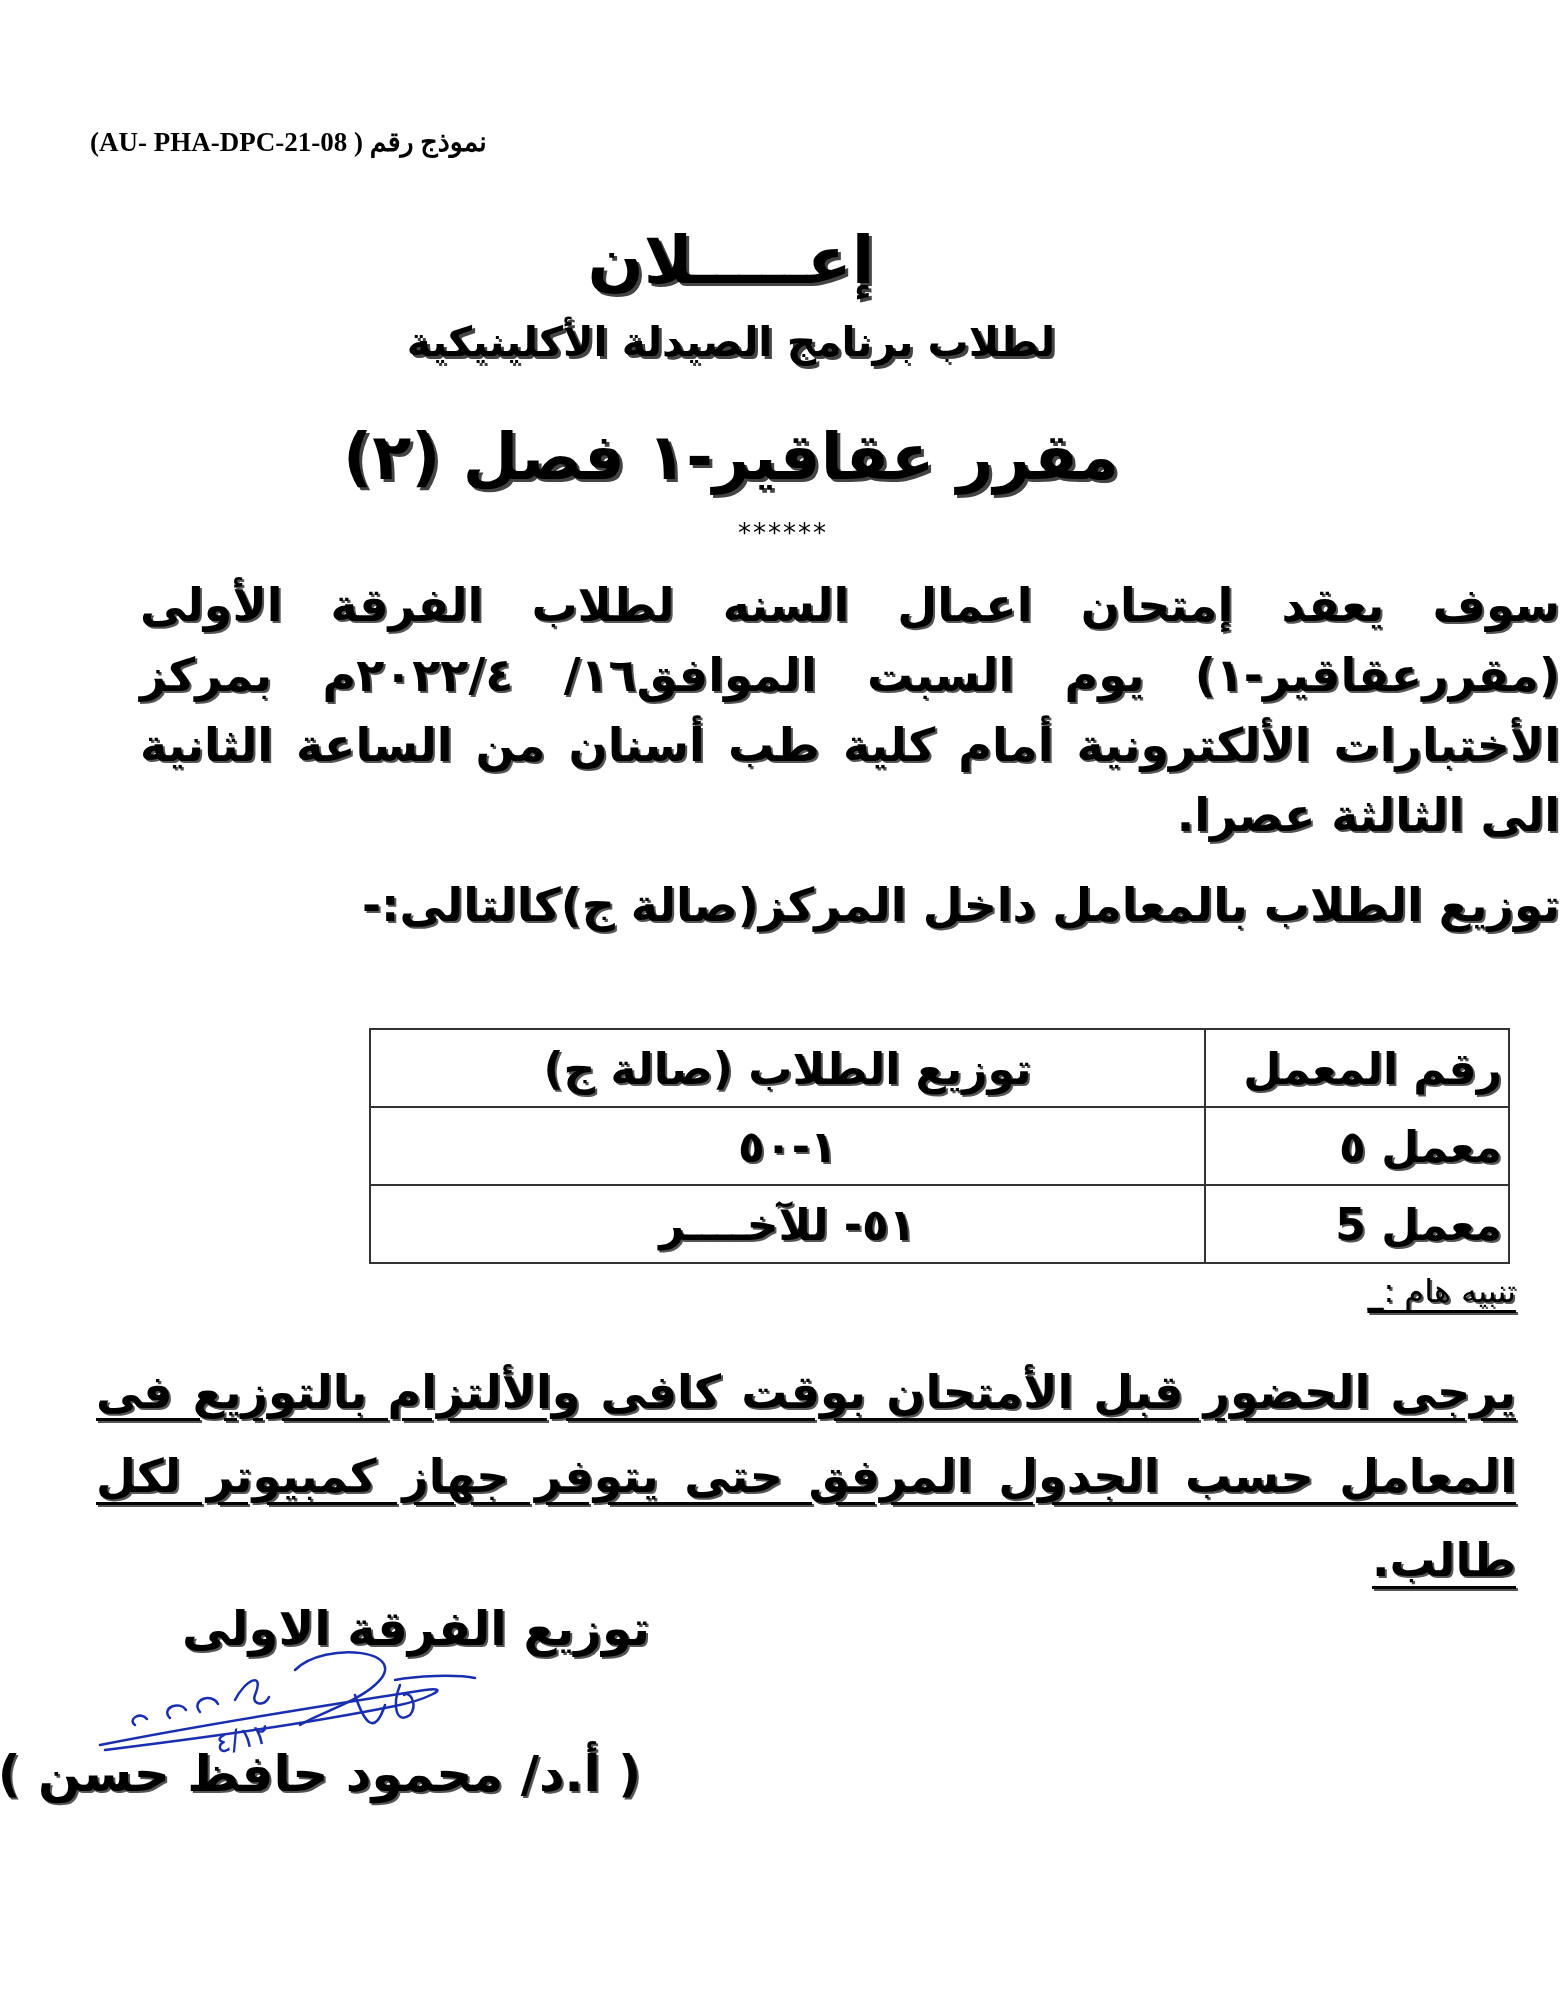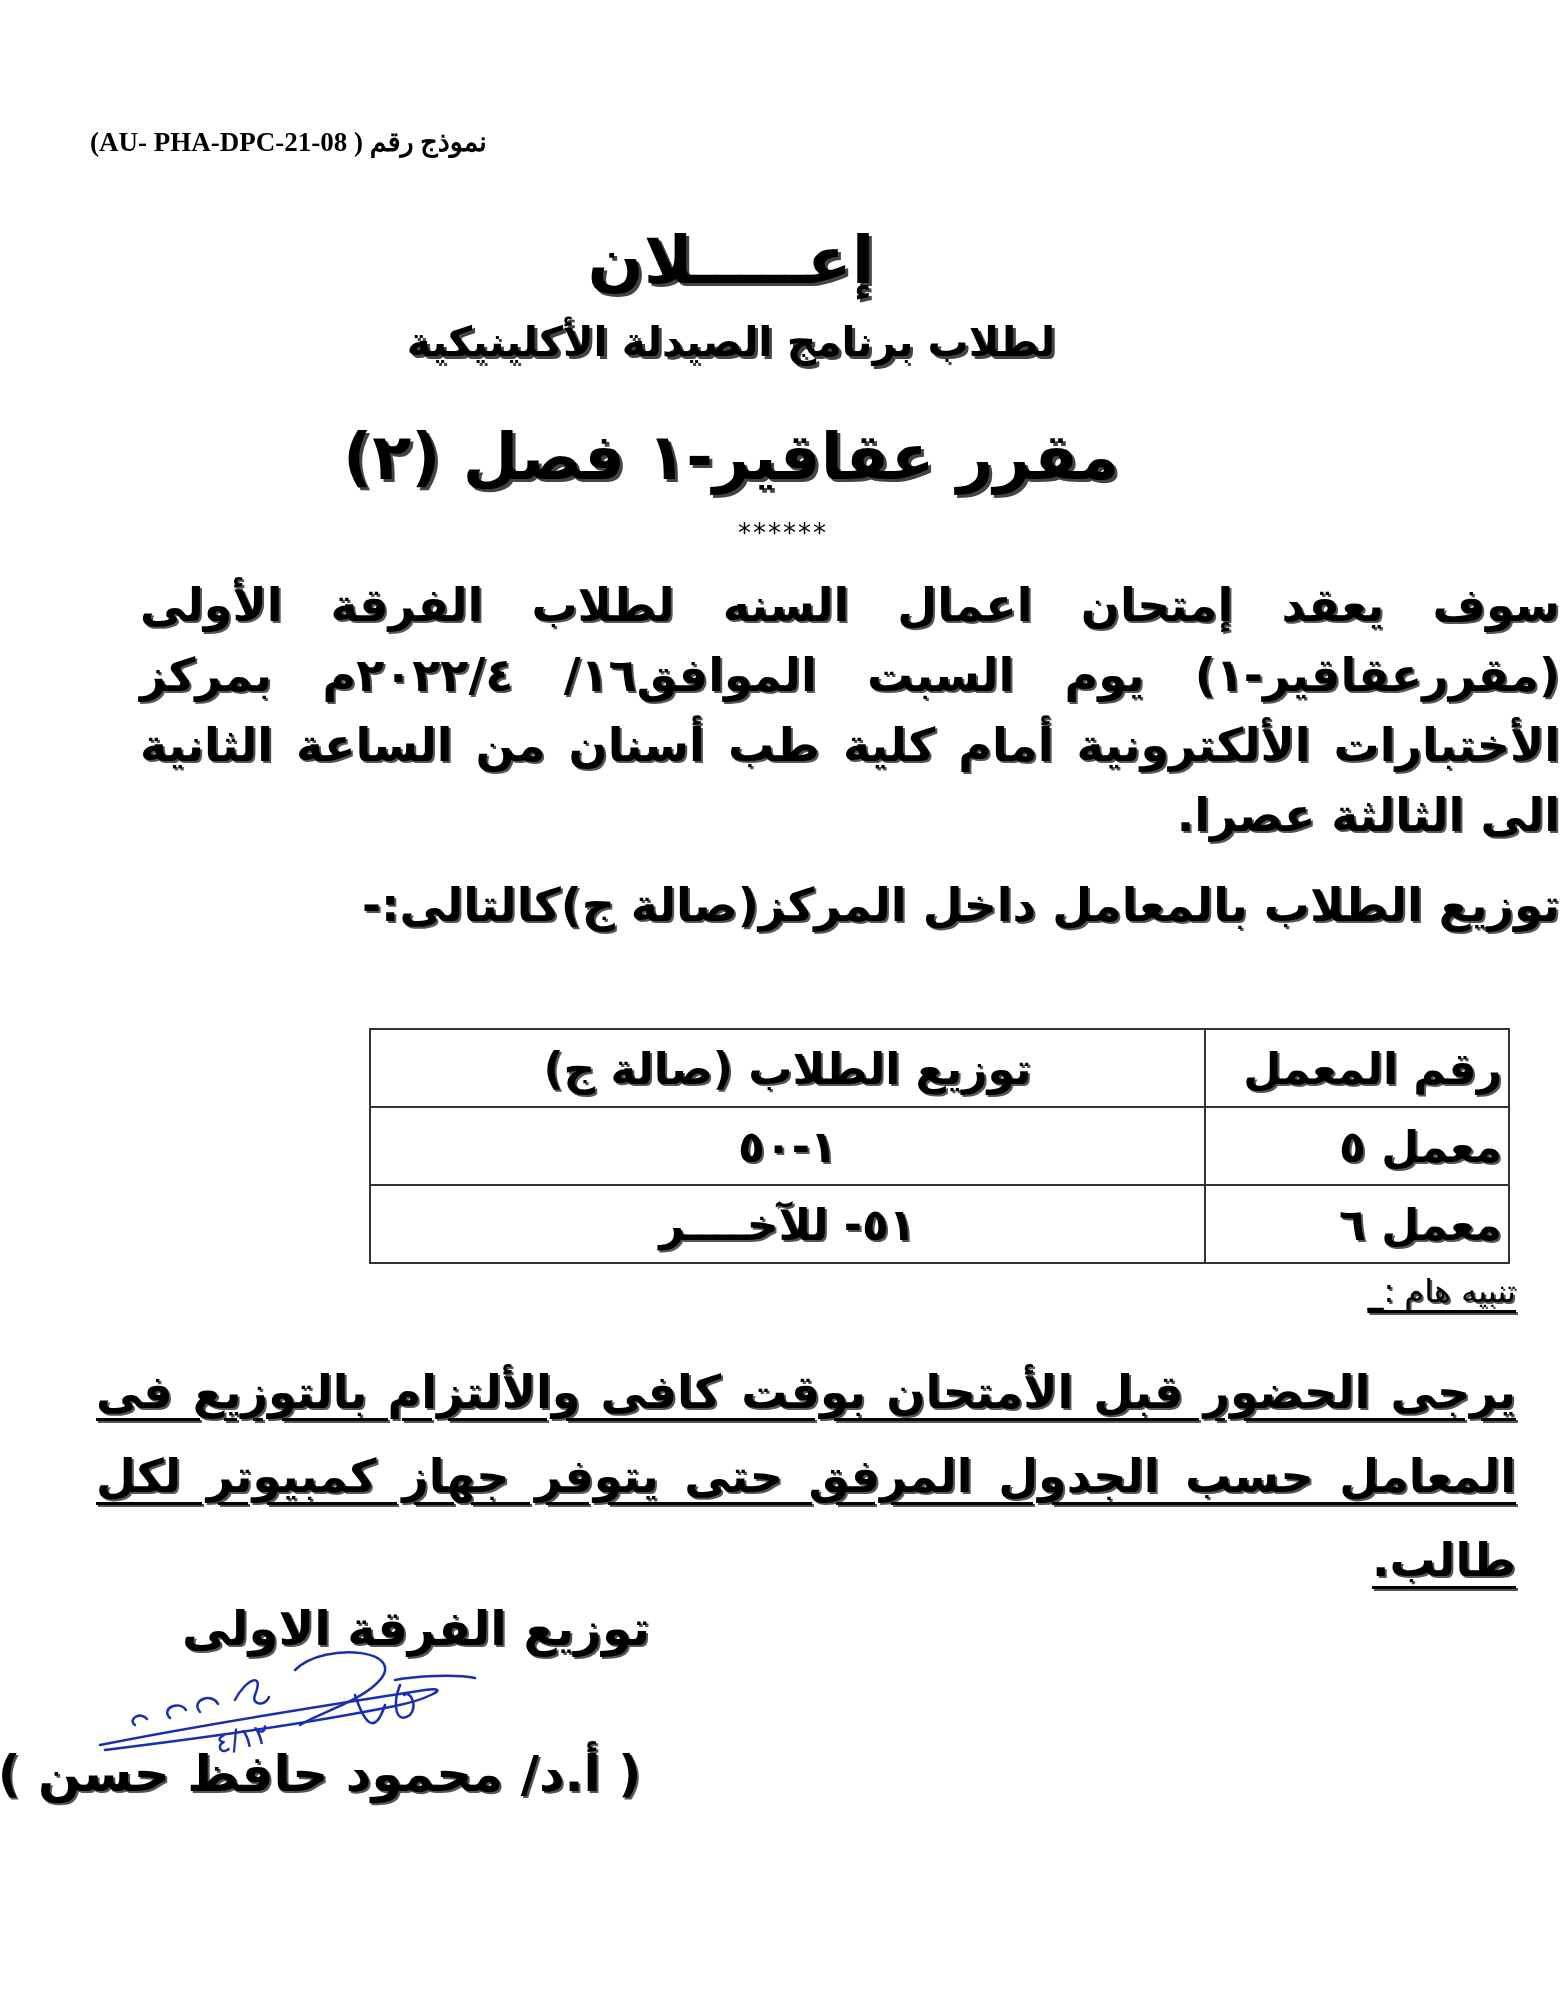--- a/index.html
+++ b/index.html
@@ -81,21 +81,21 @@
   <tbody>
       <tr>
     <th class="c1">رقم المعمل</th>
     <th class="c2">توزيع الطلاب (صالة ج)</th>
   </tr>
   <tr>
     <td class="c1">معمل ٥</td>
     <td class="c2">١-٥٠</td>
   </tr>
   <tr>
-    <td class="c1">معمل ٦</td>
+    <td class="c1">معمل 5</td>
     <td class="c2">٥١- للآخــــر</td>
   </tr>
 </tbody>
   </table>
 
 <div class="abs notice-head">تنبيه هام :_</div>
 <div class="abs notice-body">يرجى الحضور قبل الأمتحان بوقت كافى والألتزام بالتوزيع فى المعامل حسب الجدول المرفق حتى يتوفر جهاز كمبيوتر لكل طالب.</div>
 
 <div class="abs coord">توزيع الفرقة الاولى</div>
 

